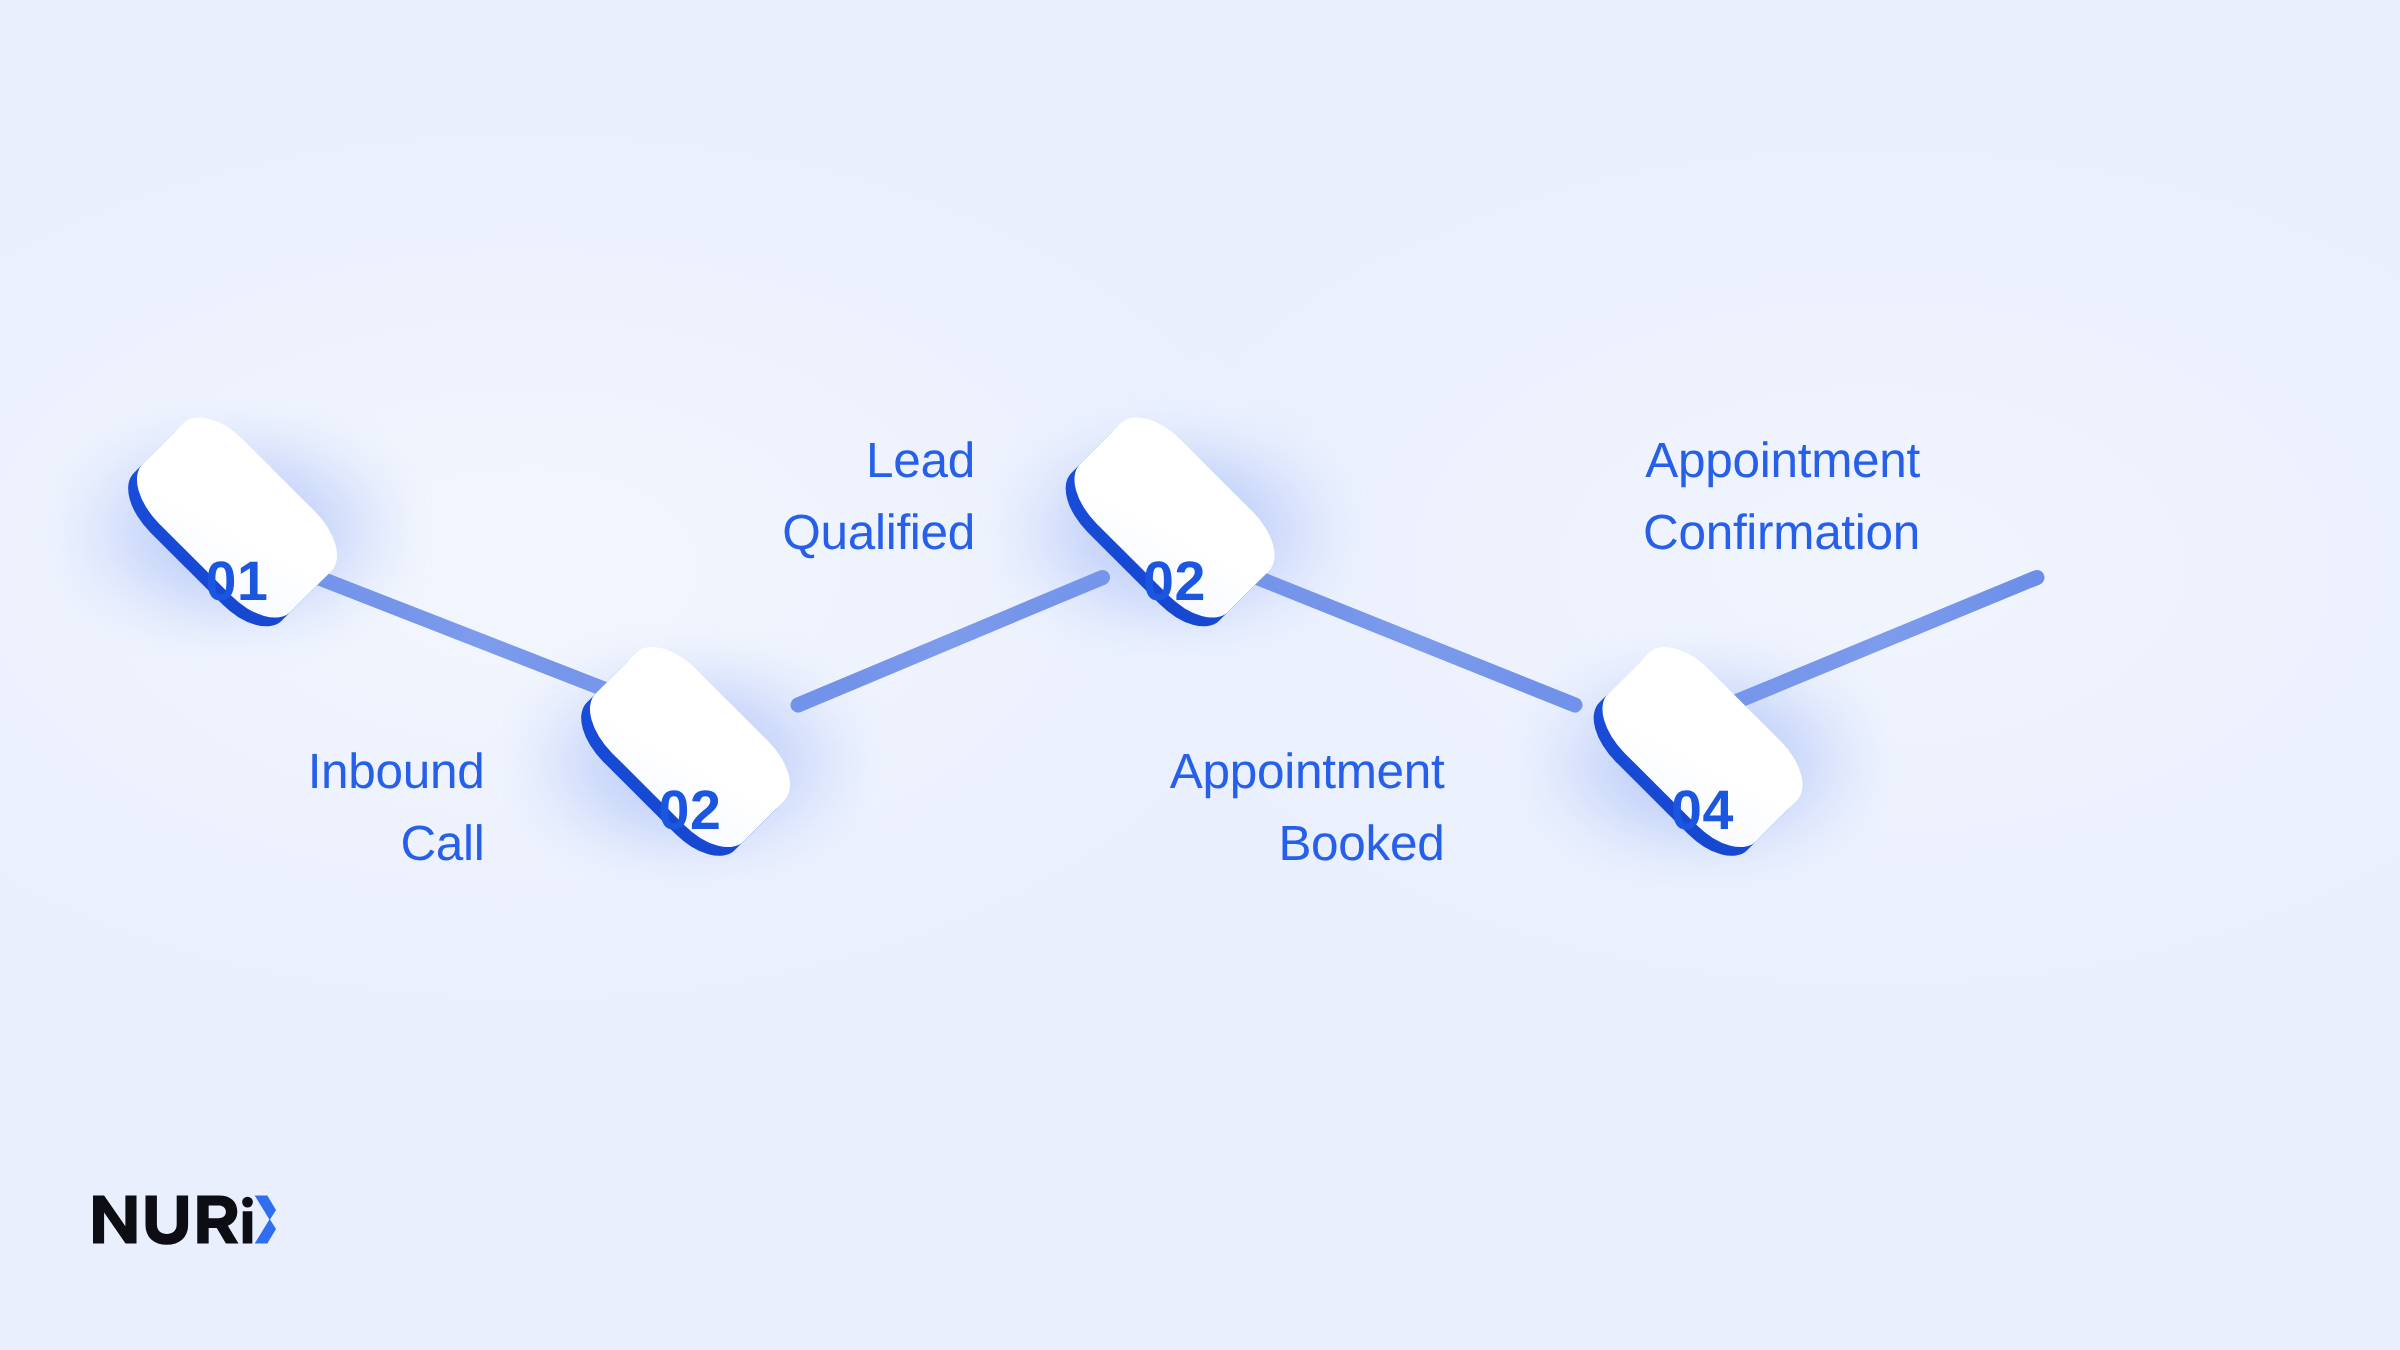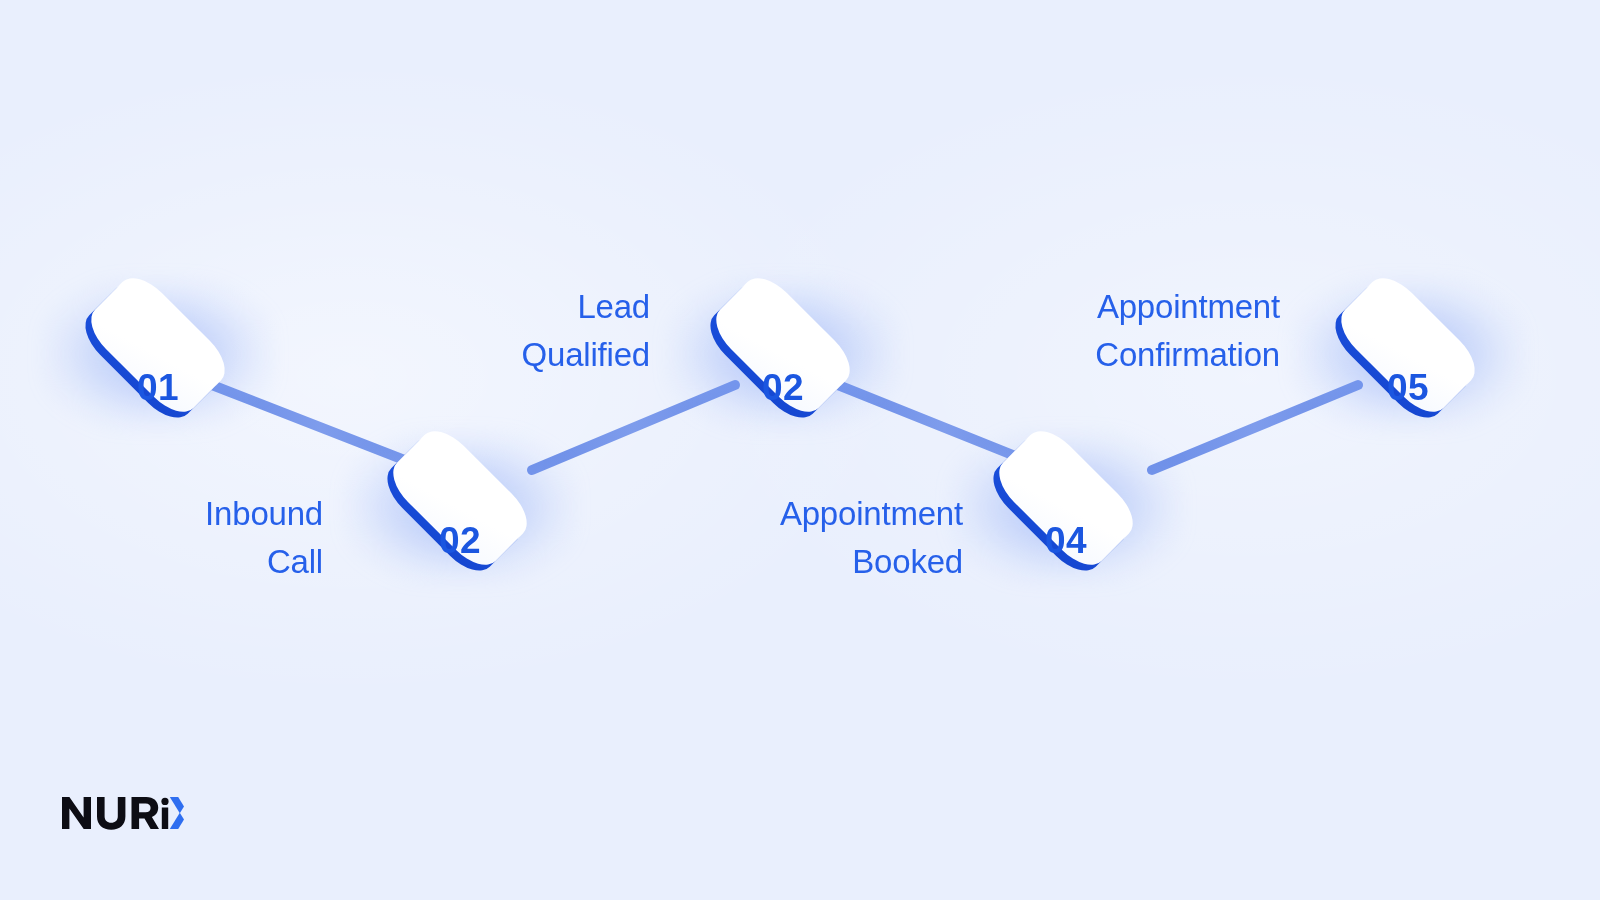--- a/index.html
+++ b/index.html
@@ -175,35 +175,29 @@
 
   <div class="node" style="left:783px; top:345px;">
     <div class="node-glow"></div>
     <div class="node-bevel"></div>
     <div class="node-face"></div>
     <div class="node-number">02</div>
   </div>
   <div class="node-label" style="left:783px; top:490px;">Appointment
 Booked</div>
 
-  <div class="node" style="left:1066px; top:498px;">
+  <div class="node" style="left:1135px; top:498px;">
     <div class="node-glow"></div>
     <div class="node-bevel"></div>
     <div class="node-face"></div>
     <div class="node-number">04</div>
   </div>
   <div class="node-label" style="left:1100px; top:283px;">Appointment
 Confirmation</div>
 
-  <div class="node" style="left:1408px; top:345px;">
-    <div class="node-glow"></div>
-    <div class="node-bevel"></div>
-    <div class="node-face"></div>
-    <div class="node-number">05</div>
-  </div>
 
   <div id="logo">
     <svg width="122" height="34" viewBox="0 0 122 34" xmlns="http://www.w3.org/2000/svg">
 
       <path d="M0 33 V1 H7.4 L21.6 21.5 V1 H29 V33 H21.7 L7.4 12.4 V33 Z" fill="#0d0d14"></path>
 
       <path d="M35 1 H42.6 V20.2 c0 4.2 2.6 6.5 6.6 6.5 c4 0 6.6-2.3 6.6-6.5 V1 H63.4 V20.6
                c0 8.3-5.6 13.2-14.2 13.2 c-8.6 0-14.2-4.9-14.2-13.2 Z" fill="#0d0d14"></path>
 
       <path d="M69.5 1 H84.2 c7.3 0 12 4.1 12 10.6 c0 4.6-2.4 8-6.3 9.5 L97 33 H88.6

